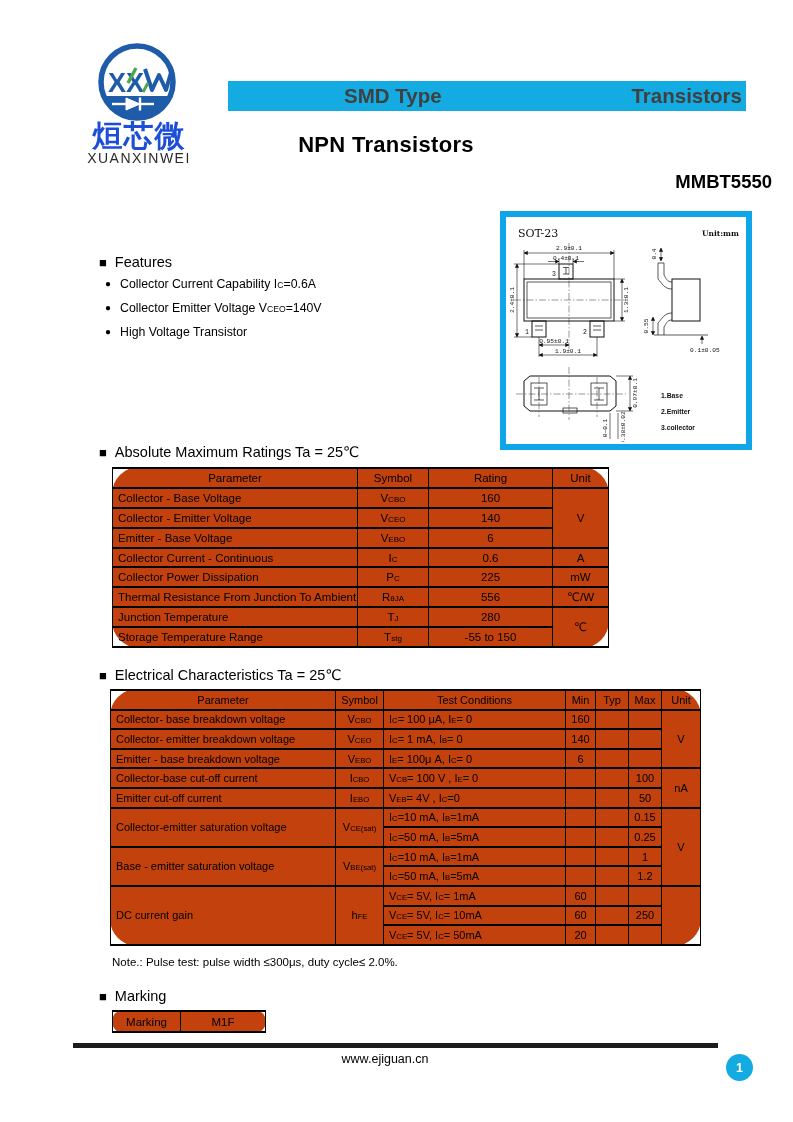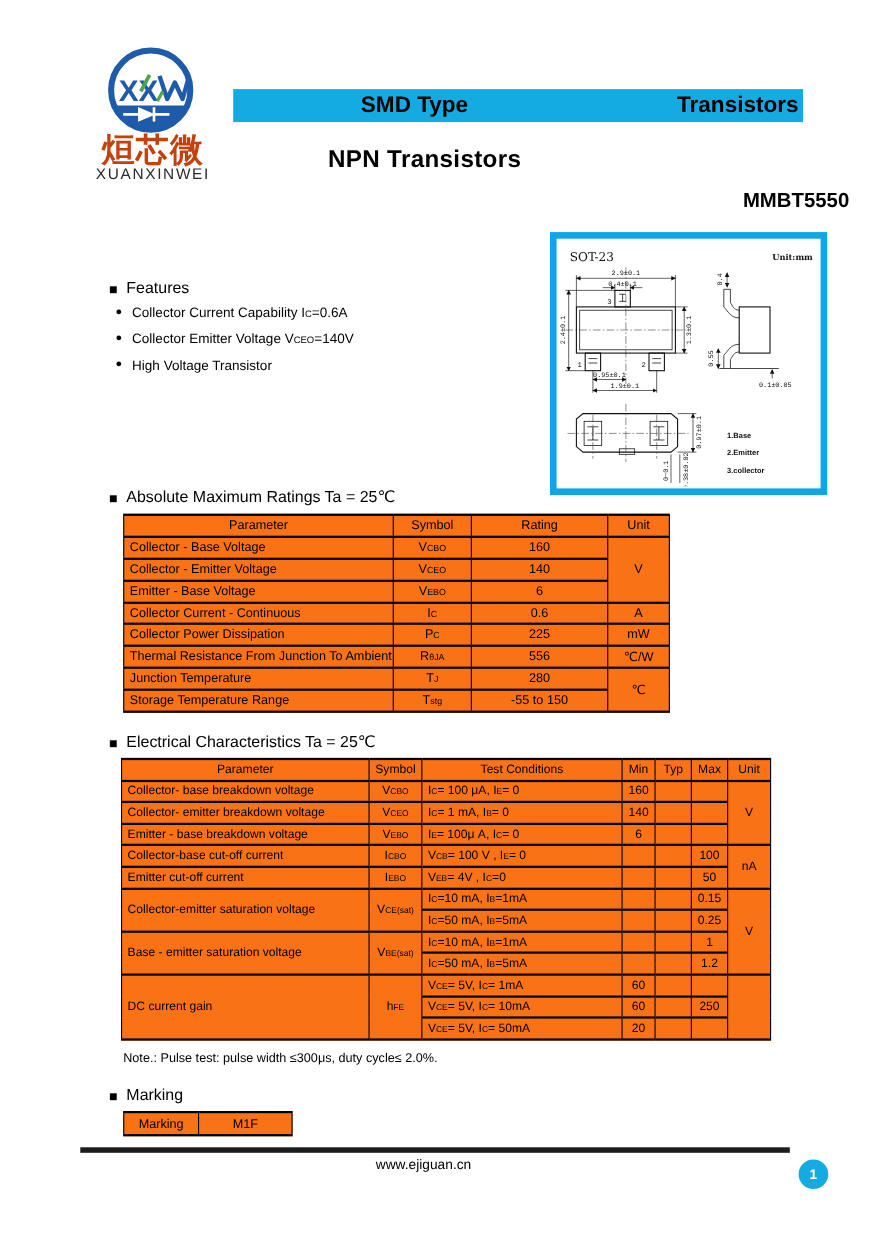--- a/index.html
+++ b/index.html
@@ -3,28 +3,28 @@
 <meta charset="utf-8">
 <style>
   :root{ --accent:#14ABE3; --lblue:#1E5BA9; --lgreen:#4CA64C; }
   html,body{margin:0;padding:0;background:#fff;}
   .page{position:relative;width:793px;height:1122px;background:#fff;overflow:hidden;
         font-family:"Liberation Sans","DejaVu Sans",sans-serif;color:#000;}
   .abs{position:absolute;}
 
   
   .logo-cn{position:absolute;left:78px;top:116px;width:122px;text-align:center;
-           font-size:30px;font-weight:700;letter-spacing:1px;color:#c2410c;}
+           font-size:30px;font-weight:700;letter-spacing:1px;color:#1d4ed8;}
   .logo-en{position:absolute;left:76px;top:150px;width:126px;text-align:center;
            font-size:14px;letter-spacing:1.5px;color:#2b2b2b;}
 
   
-  .headerbar{position:absolute;left:212px;top:81px;width:518px;height:30px;background:var(--accent);
+  .headerbar{position:absolute;left:228px;top:81px;width:518px;height:30px;background:var(--accent);
              display:flex;align-items:center;justify-content:space-between;
-             color:#000000;font-size:20.5px;font-weight:bold;}
+             color:#404040;font-size:20.5px;font-weight:bold;}
   .headerbar .hl{margin-left:116px;}
   .headerbar .hr{margin-right:4px;}
 
   .title1{position:absolute;left:0;top:132px;width:772px;text-align:center;
           font-size:22px;font-weight:bold;letter-spacing:.3px;}
   .title2{position:absolute;left:0;top:171px;width:772px;text-align:right;
           font-size:18.5px;font-weight:bold;}
 
   .sec-head{position:absolute;display:flex;align-items:center;gap:8px;font-size:14.5px;}
   .sq{font-size:13px;line-height:1;}
@@ -36,21 +36,21 @@
   .dimtxt{font-family:"Liberation Mono","DejaVu Sans Mono",monospace;font-size:6.2px;fill:#111;}
   .pkgname{font-family:"DejaVu Serif","Liberation Serif",serif;font-size:11px;fill:#111;}
   .unitlbl{font-family:"DejaVu Serif","Liberation Serif",serif;font-size:7.5px;font-weight:bold;fill:#111;}
   .legtxt{font-family:"Liberation Sans",sans-serif;font-size:6.8px;font-weight:bold;fill:#111;}
   .pinnum{font-family:"Liberation Mono","DejaVu Sans Mono",monospace;font-size:6.5px;fill:#111;}
   .oln{fill:none;stroke:#111;stroke-width:1;}
   .thin{fill:none;stroke:#111;stroke-width:.7;}
   .dash{fill:none;stroke:#444;stroke-width:.55;stroke-dasharray:7 2 1.5 2;}
   .dim{fill:none;stroke:#111;stroke-width:.6;}
 
-  table.t{border-collapse:collapse;table-layout:fixed;position:absolute;background:#f97316;}
+  table.t{border-collapse:collapse;table-layout:fixed;position:absolute;background:#c2410c;border-radius:27px;}
   .t td,.t th{border:2px solid #000;border-left-width:1px;border-right-width:1px;
               font-weight:normal;padding:0 2px;text-align:center;overflow:hidden;white-space:nowrap;}
   .t td.l{text-align:left;padding-left:5px;}
   .abs-t{left:112px;top:467px;width:496px;font-size:11.5px;}
   .abs-t tr{height:19.9px;}
   .elec-t{left:110px;top:689px;width:590px;font-size:11px;}
   .elec-t tr{height:19.6px;}
   .mark-t{left:112px;top:1010px;width:153px;font-size:11.5px;}
   .mark-t tr{height:21px;}
   .sub{font-size:70%;}

